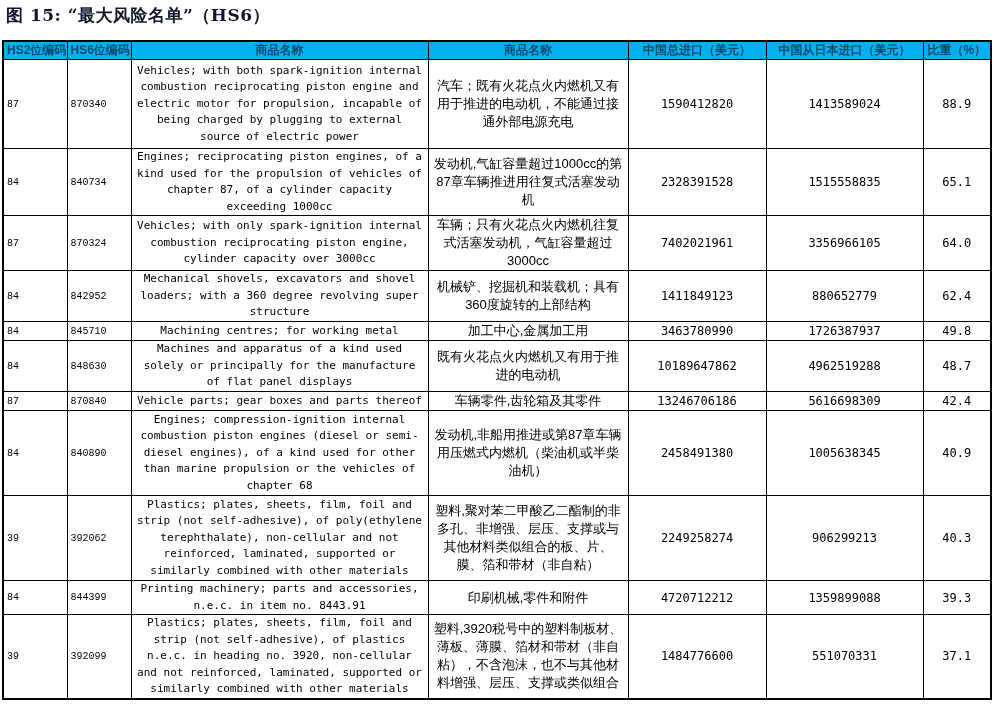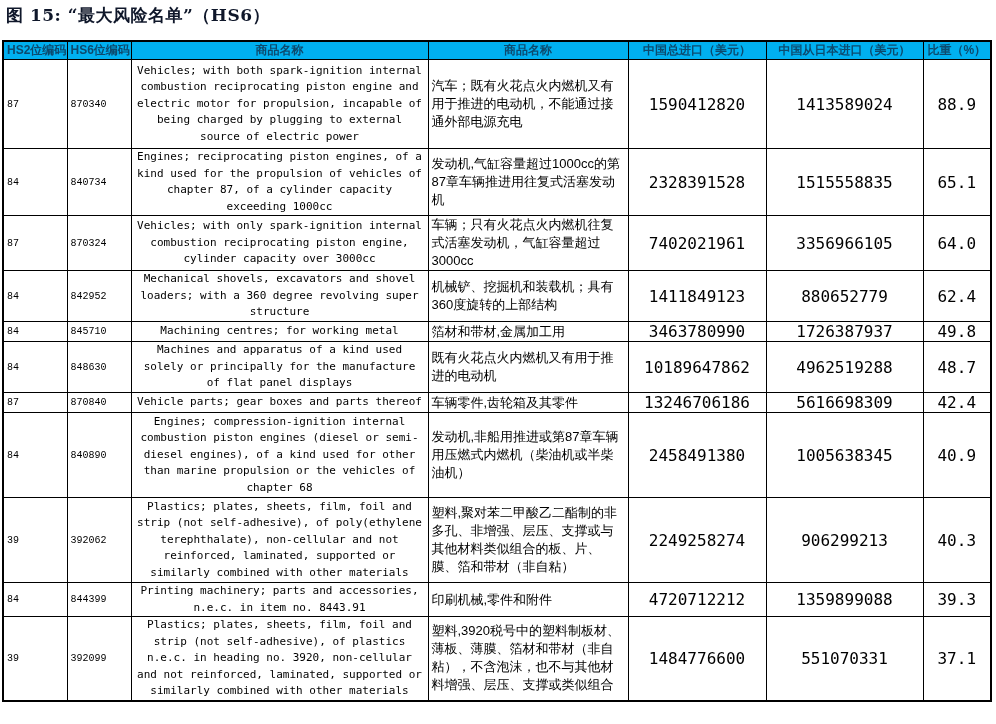--- a/index.html
+++ b/index.html
@@ -48,26 +48,26 @@
   }
   td.en {
     font-family:"DejaVu Sans Mono","Liberation Mono",monospace;
     font-size:11px;
     line-height:16.5px;
     text-align:center;
   }
   td.cn {
     font-size:13px;
     line-height:18px;
-    text-align:left;
+    text-align:center;
   }
   td.num {
     text-align:center;
     font-family:"DejaVu Sans Mono","Liberation Mono",monospace;
-    font-size:16px;
+    font-size:12px;
   }
 </style>
 </head>
 <body>
 
 <div class="page">
   <div class="fig-title">图 15: “最大风险名单”（HS6）</div>
 
   <table class="risk">
     <colgroup>
@@ -124,21 +124,21 @@
     <td class="en">Mechanical shovels, excavators and shovel loaders; with a 360 degree revolving super structure</td>
     <td class="cn">机械铲、挖掘机和装载机；具有360度旋转的上部结构</td>
     <td class="num">1411849123</td>
     <td class="num">880652779</td>
     <td class="num">62.4</td>
   </tr>
         <tr style="height: 17px;">
     <td class="code">84</td>
     <td class="code">845710</td>
     <td class="en">Machining centres; for working metal</td>
-    <td class="cn">箔材和带材,金属加工用</td>
+    <td class="cn">加工中心,金属加工用</td>
     <td class="num">3463780990</td>
     <td class="num">1726387937</td>
     <td class="num">49.8</td>
   </tr>
         <tr style="height: 51px;">
     <td class="code">84</td>
     <td class="code">848630</td>
     <td class="en">Machines and apparatus of a kind used solely or principally for the manufacture of flat panel displays</td>
     <td class="cn">既有火花点火内燃机又有用于推进的电动机</td>
     <td class="num">10189647862</td>

